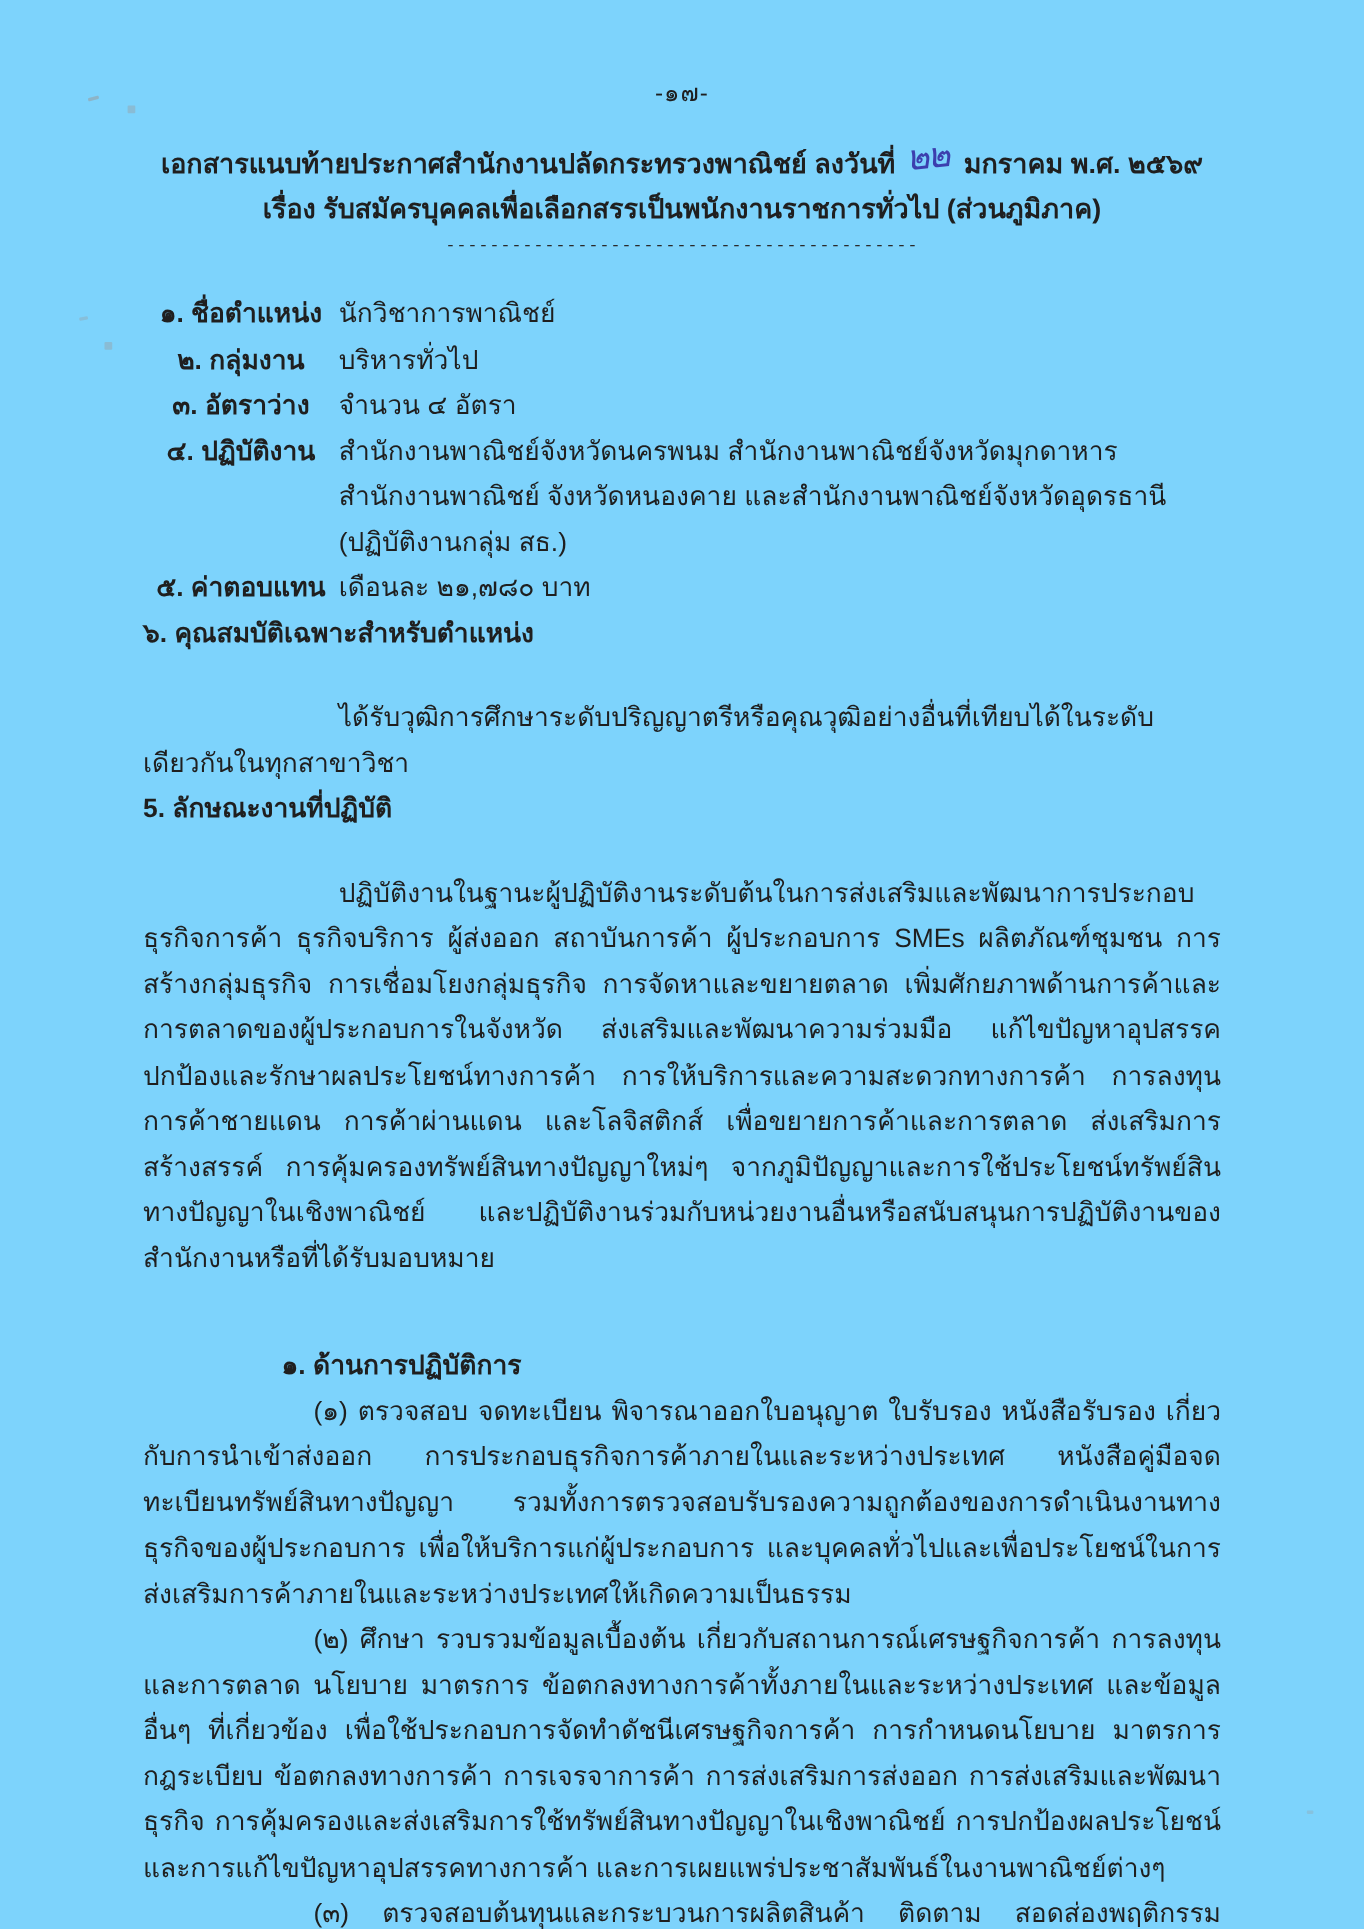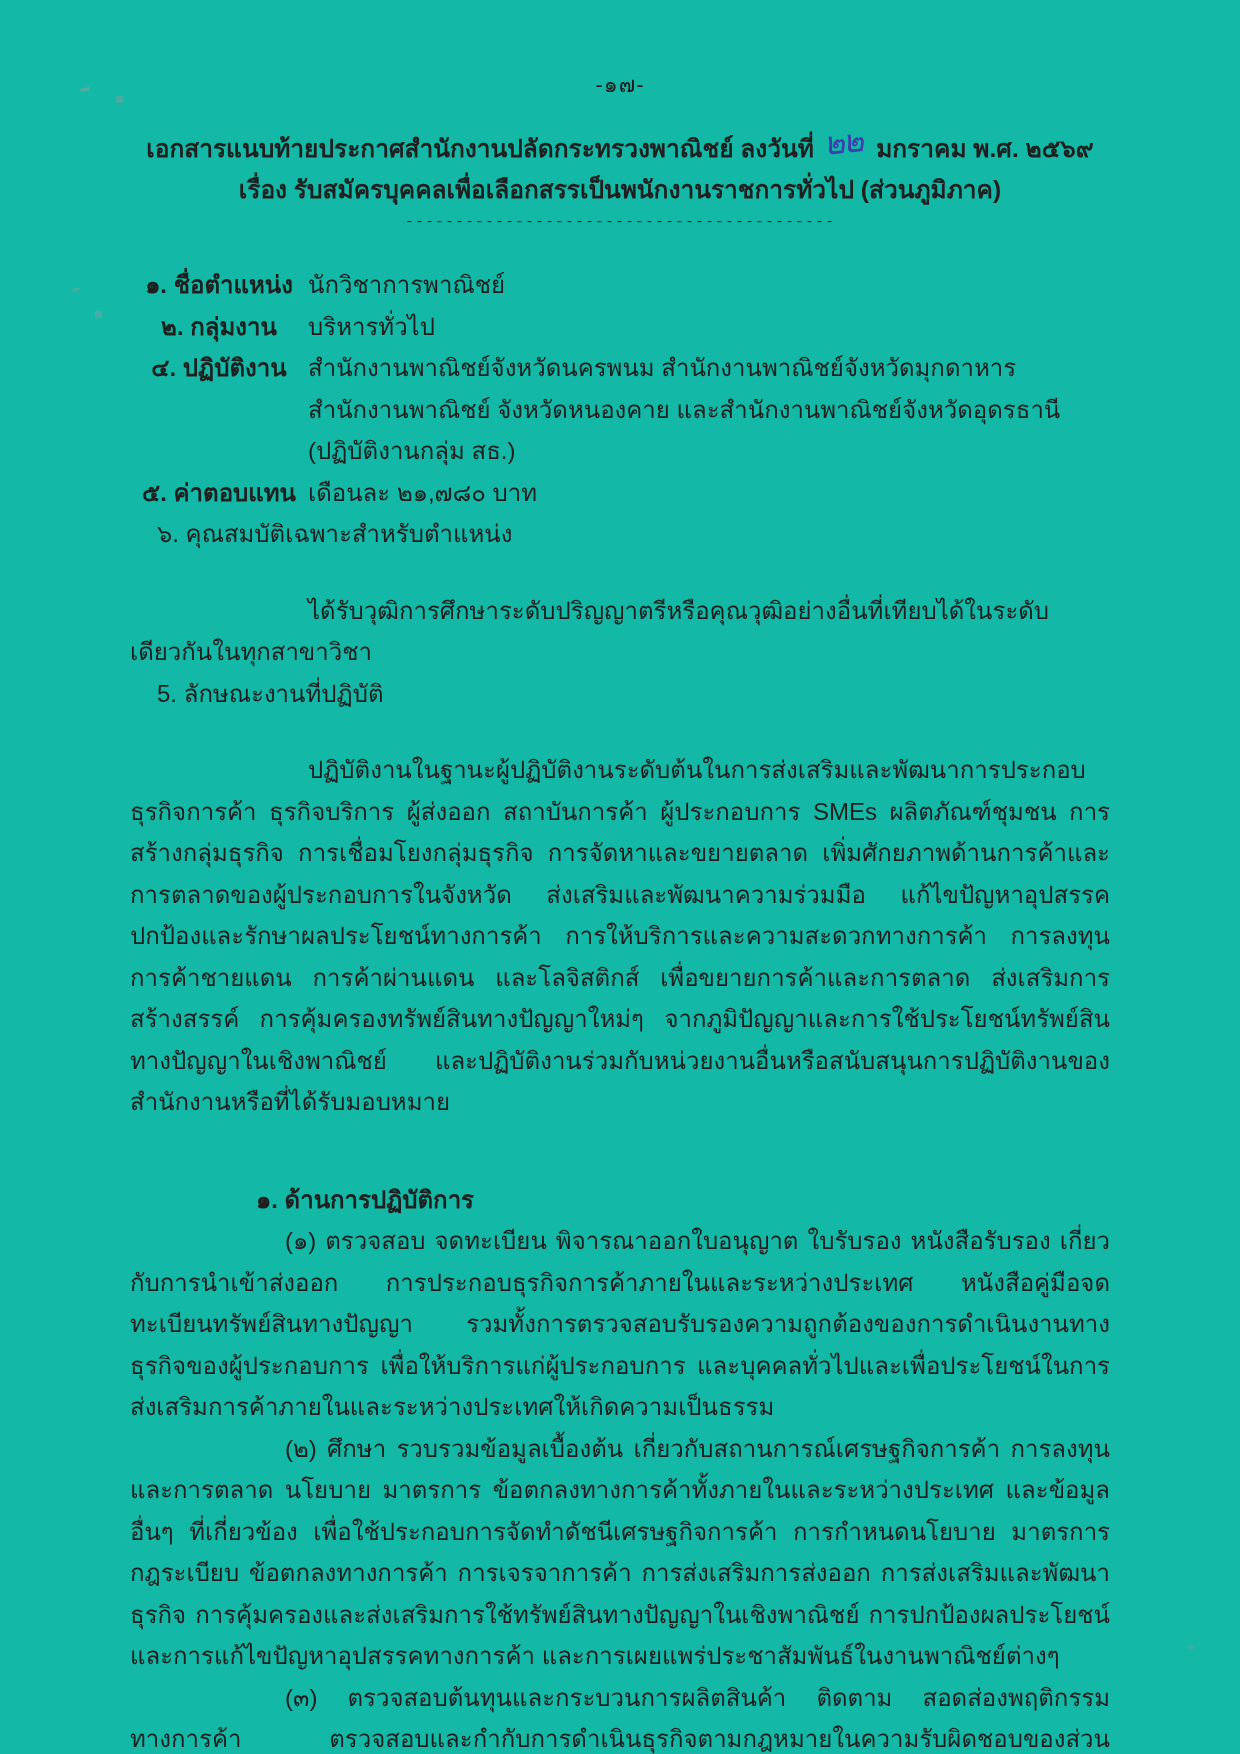--- a/index.html
+++ b/index.html
@@ -1,21 +1,21 @@
 <!DOCTYPE html>
 <html><head>
 <meta charset="utf-8">
 <style>
   * { margin: 0; padding: 0; box-sizing: border-box; }
   html, body { background: #e8e8e8; }
   .page {
     position: relative;
     width: 1240px;
     height: 1754px;
-    background: #14b8a6;
+    background: #7dd3fc;
     margin: 0 auto;
     overflow: hidden;
     font-family: "Liberation Sans", "DejaVu Sans", sans-serif;
     color: #1f1f1f;
   }
   .content {
     padding: 70px 130px 0 130px;
     width: 100%;
   }
   .page-number {
@@ -49,23 +49,22 @@
     line-height: 22px;
     margin-top: 2px;
     font-family: "Liberation Mono", "DejaVu Sans Mono", monospace;
   }
   .fields { margin-top: 30px; font-size: 24px; }
   .field-row { display: flex; align-items: flex-start; line-height: 41.5px; }
   .field-label { width: 178px; flex: 0 0 178px; font-weight: bold; text-align: center; }
   .field-value { flex: 1 1 auto; }
   .section-heading {
     font-size: 24px;
-    font-weight: normal;
+    font-weight: bold;
     line-height: 41.5px;
-    margin-left: 27px;
   }
   .para {
     font-size: 24px;
     line-height: 41.5px;
     text-align: justify;
   }
   .para.indent-lg { text-indent: 178px; margin-top: 35px; }
   .para.indent-md { text-indent: 155px; }
   .sub-heading {
     margin-top: 56px;
@@ -113,20 +112,24 @@
     <div class="fields">
       <div class="field-row">
         <span class="field-label">๑. ชื่อตำแหน่ง</span>
         <span class="field-value">นักวิชาการพาณิชย์</span>
       </div>
       <div class="field-row">
         <span class="field-label">๒. กลุ่มงาน</span>
         <span class="field-value">บริหารทั่วไป</span>
       </div>
       <div class="field-row">
+        <span class="field-label">๓. อัตราว่าง</span>
+        <span class="field-value">จำนวน ๔ อัตรา</span>
+      </div>
+      <div class="field-row">
         <span class="field-label">๔. ปฏิบัติงาน</span>
         <span class="field-value">สำนักงานพาณิชย์จังหวัดนครพนม  สำนักงานพาณิชย์จังหวัดมุกดาหาร  สำนักงานพาณิชย์ จังหวัดหนองคาย  และสำนักงานพาณิชย์จังหวัดอุดรธานี  (ปฏิบัติงานกลุ่ม สธ.)</span>
       </div>
       <div class="field-row">
         <span class="field-label">๕. ค่าตอบแทน</span>
         <span class="field-value">เดือนละ  ๒๑,๗๘๐ บาท</span>
       </div>
     </div>
 
     <div class="section-heading">๖. คุณสมบัติเฉพาะสำหรับตำแหน่ง</div>

